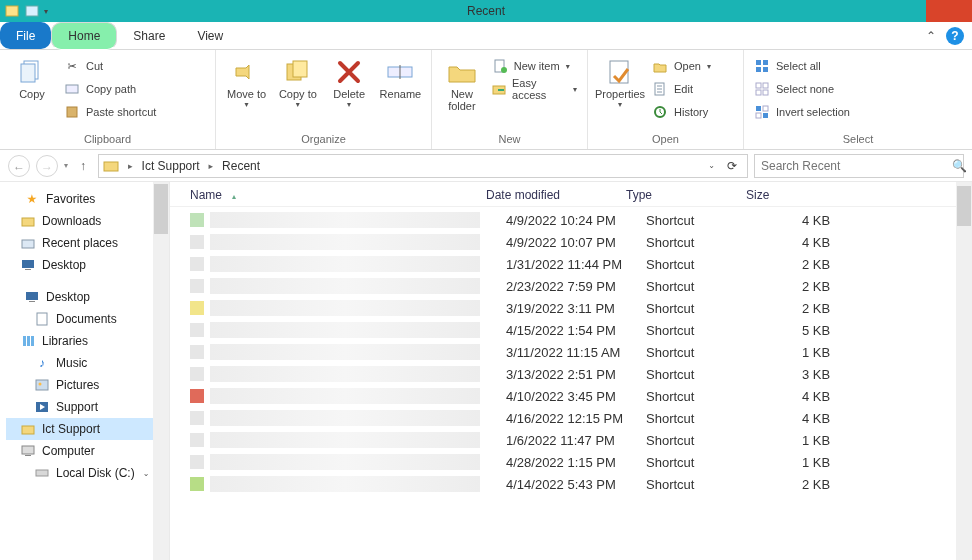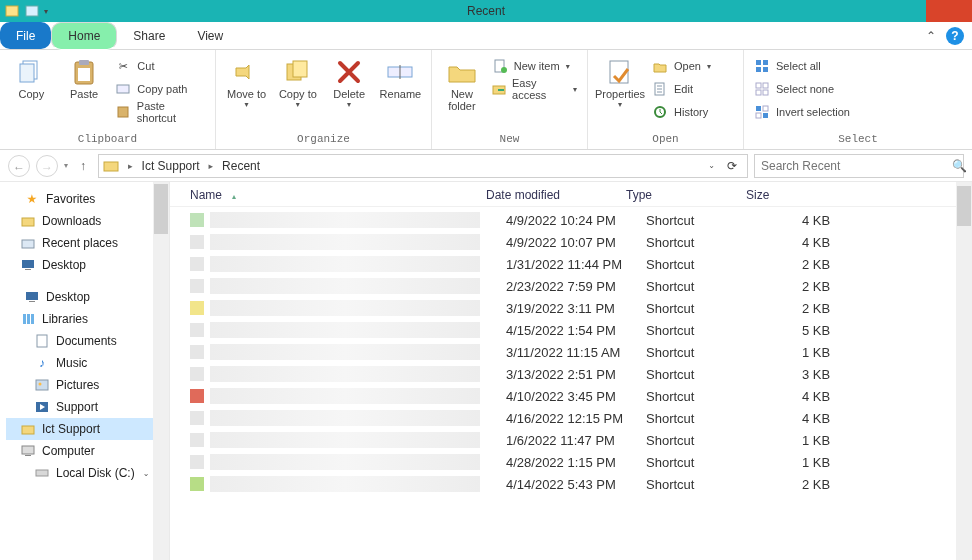--- a/index.html
+++ b/index.html
@@ -17,21 +17,21 @@
 .tab { padding: 0 16px; display:flex; align-items:center; font-size:12px; color:#333; cursor:default;border-radius:10px;}
 .tab.file { background:#1979ca; color:#fff;}
 .tab.active { border:1px solid #d9d9d9; border-bottom:1px solid #fff; margin-bottom:-1px; background:#86efac;}
 .tabs .right { margin-left:auto; display:flex; align-items:center; gap:10px; padding-right:8px;}
 .help-circle { width:18px;height:18px;border-radius:50%;background:#1e90e5;color:#fff;display:flex;align-items:center;justify-content:center;font-weight:bold;font-size:12px;}
 
 
 .ribbon { display:flex; border-bottom:1px solid #d9d9d9; height:100px; background:#fff;}
 .group { border-right:1px solid #e5e5e5; display:flex; flex-direction:column; }
 .group-body { flex:1; display:flex; align-items:flex-start; padding:4px 8px 0 8px; gap:6px;}
-.group-label { text-align:center; font-size:11px; color:#6a6a6a; padding:2px 0 4px 0;font-family:Liberation Mono, monospace;}
+.group-label { text-align:center; font-size:11px; color:#6a6a6a; padding:2px 0 4px 0;}
 .bigbtn { display:flex; flex-direction:column; align-items:center; width:48px; gap:0; padding-top:2px;}
 .bigbtn .icn { width:32px; height:32px; display:flex;align-items:center;justify-content:center;}
 .bigbtn .lbl { font-size:11px; color:#444; text-align:center; line-height:1.1;}
 .smallcol { display:flex; flex-direction:column; gap:3px; padding-top:2px;}
 .smallbtn { display:flex; align-items:center; gap:6px; font-size:11px; color:#444; height:20px; padding:0 2px;}
 .smallbtn .icn { width:16px;height:16px; display:inline-flex;align-items:center;justify-content:center;}
 .dropdown-caret { font-size:8px; color:#555;}
 
 
 .navrow { height:32px; display:flex; align-items:center; gap:6px; padding:0 8px; border-bottom:1px solid #e9e9e9;}
@@ -115,30 +115,20 @@
   <div class="group" style="width:216px;">
     <div class="group-body">
       <div class="bigbtn">
         <span class="icn">
             <svg width="28" height="28">
               <rect x="6" y="3" width="14" height="18" fill="#fff" stroke="#7aa6d6"></rect>
               <rect x="3" y="6" width="14" height="18" fill="#eaf3fb" stroke="#7aa6d6"></rect>
             </svg>
           </span>
         <span class="lbl">Copy</span>
-      </div>
-      <div class="bigbtn">
-        <span class="icn">
-            <svg width="28" height="28">
-              <rect x="5" y="4" width="18" height="22" rx="2" fill="#d9b36b" stroke="#b0853e"></rect>
-              <rect x="9" y="2" width="10" height="5" rx="1" fill="#aab"></rect>
-              <rect x="8" y="10" width="12" height="13" fill="#fff"></rect>
-            </svg>
-          </span>
-        <span class="lbl">Paste</span>
       </div>
       <div class="smallcol">
         <div class="smallbtn">
             <span class="icn">✂</span>
             <span>Cut</span>
           </div>
         <div class="smallbtn">
             <span class="icn">
               <svg width="14" height="14">
                 <rect x="1" y="3" width="12" height="8" fill="#eef" stroke="#89a"></rect>
@@ -391,37 +381,37 @@
     <div class="tree-item">
         <span class="exp"></span>
         <span class="icn">
           <svg width="14" height="12">
             <rect x="1" y="1" width="12" height="8" fill="#3b6ea5"></rect>
             <rect x="4" y="10" width="6" height="1" fill="#888"></rect>
           </svg>
         </span>
         <span>Desktop</span>
       </div>
+    <div class="tree-item indent2">
+        <span class="icn">
+          <svg width="12" height="14">
+            <rect x="1" y="1" width="10" height="12" fill="#fff" stroke="#89a"></rect>
+          </svg>
+        </span>
+        <span>Documents</span>
+      </div>
     <div class="tree-item indent1">
         <span class="icn">
           <svg width="14" height="14">
             <rect x="2" y="2" width="3" height="10" fill="#6db3e8"></rect>
             <rect x="6" y="2" width="3" height="10" fill="#6db3e8"></rect>
             <rect x="10" y="2" width="3" height="10" fill="#6db3e8"></rect>
           </svg>
         </span>
         <span>Libraries</span>
-      </div>
-    <div class="tree-item indent2">
-        <span class="icn">
-          <svg width="12" height="14">
-            <rect x="1" y="1" width="10" height="12" fill="#fff" stroke="#89a"></rect>
-          </svg>
-        </span>
-        <span>Documents</span>
       </div>
     <div class="tree-item indent2">
         <span class="icn" style="color:#2a7bd4;">♪</span>
         <span>Music</span>
       </div>
     <div class="tree-item indent2">
         <span class="icn">
           <svg width="14" height="12">
             <rect x="1" y="1" width="12" height="10" fill="#cde" stroke="#89a"></rect>
             <circle cx="5" cy="5" r="1.5" fill="#fb4"></circle>

